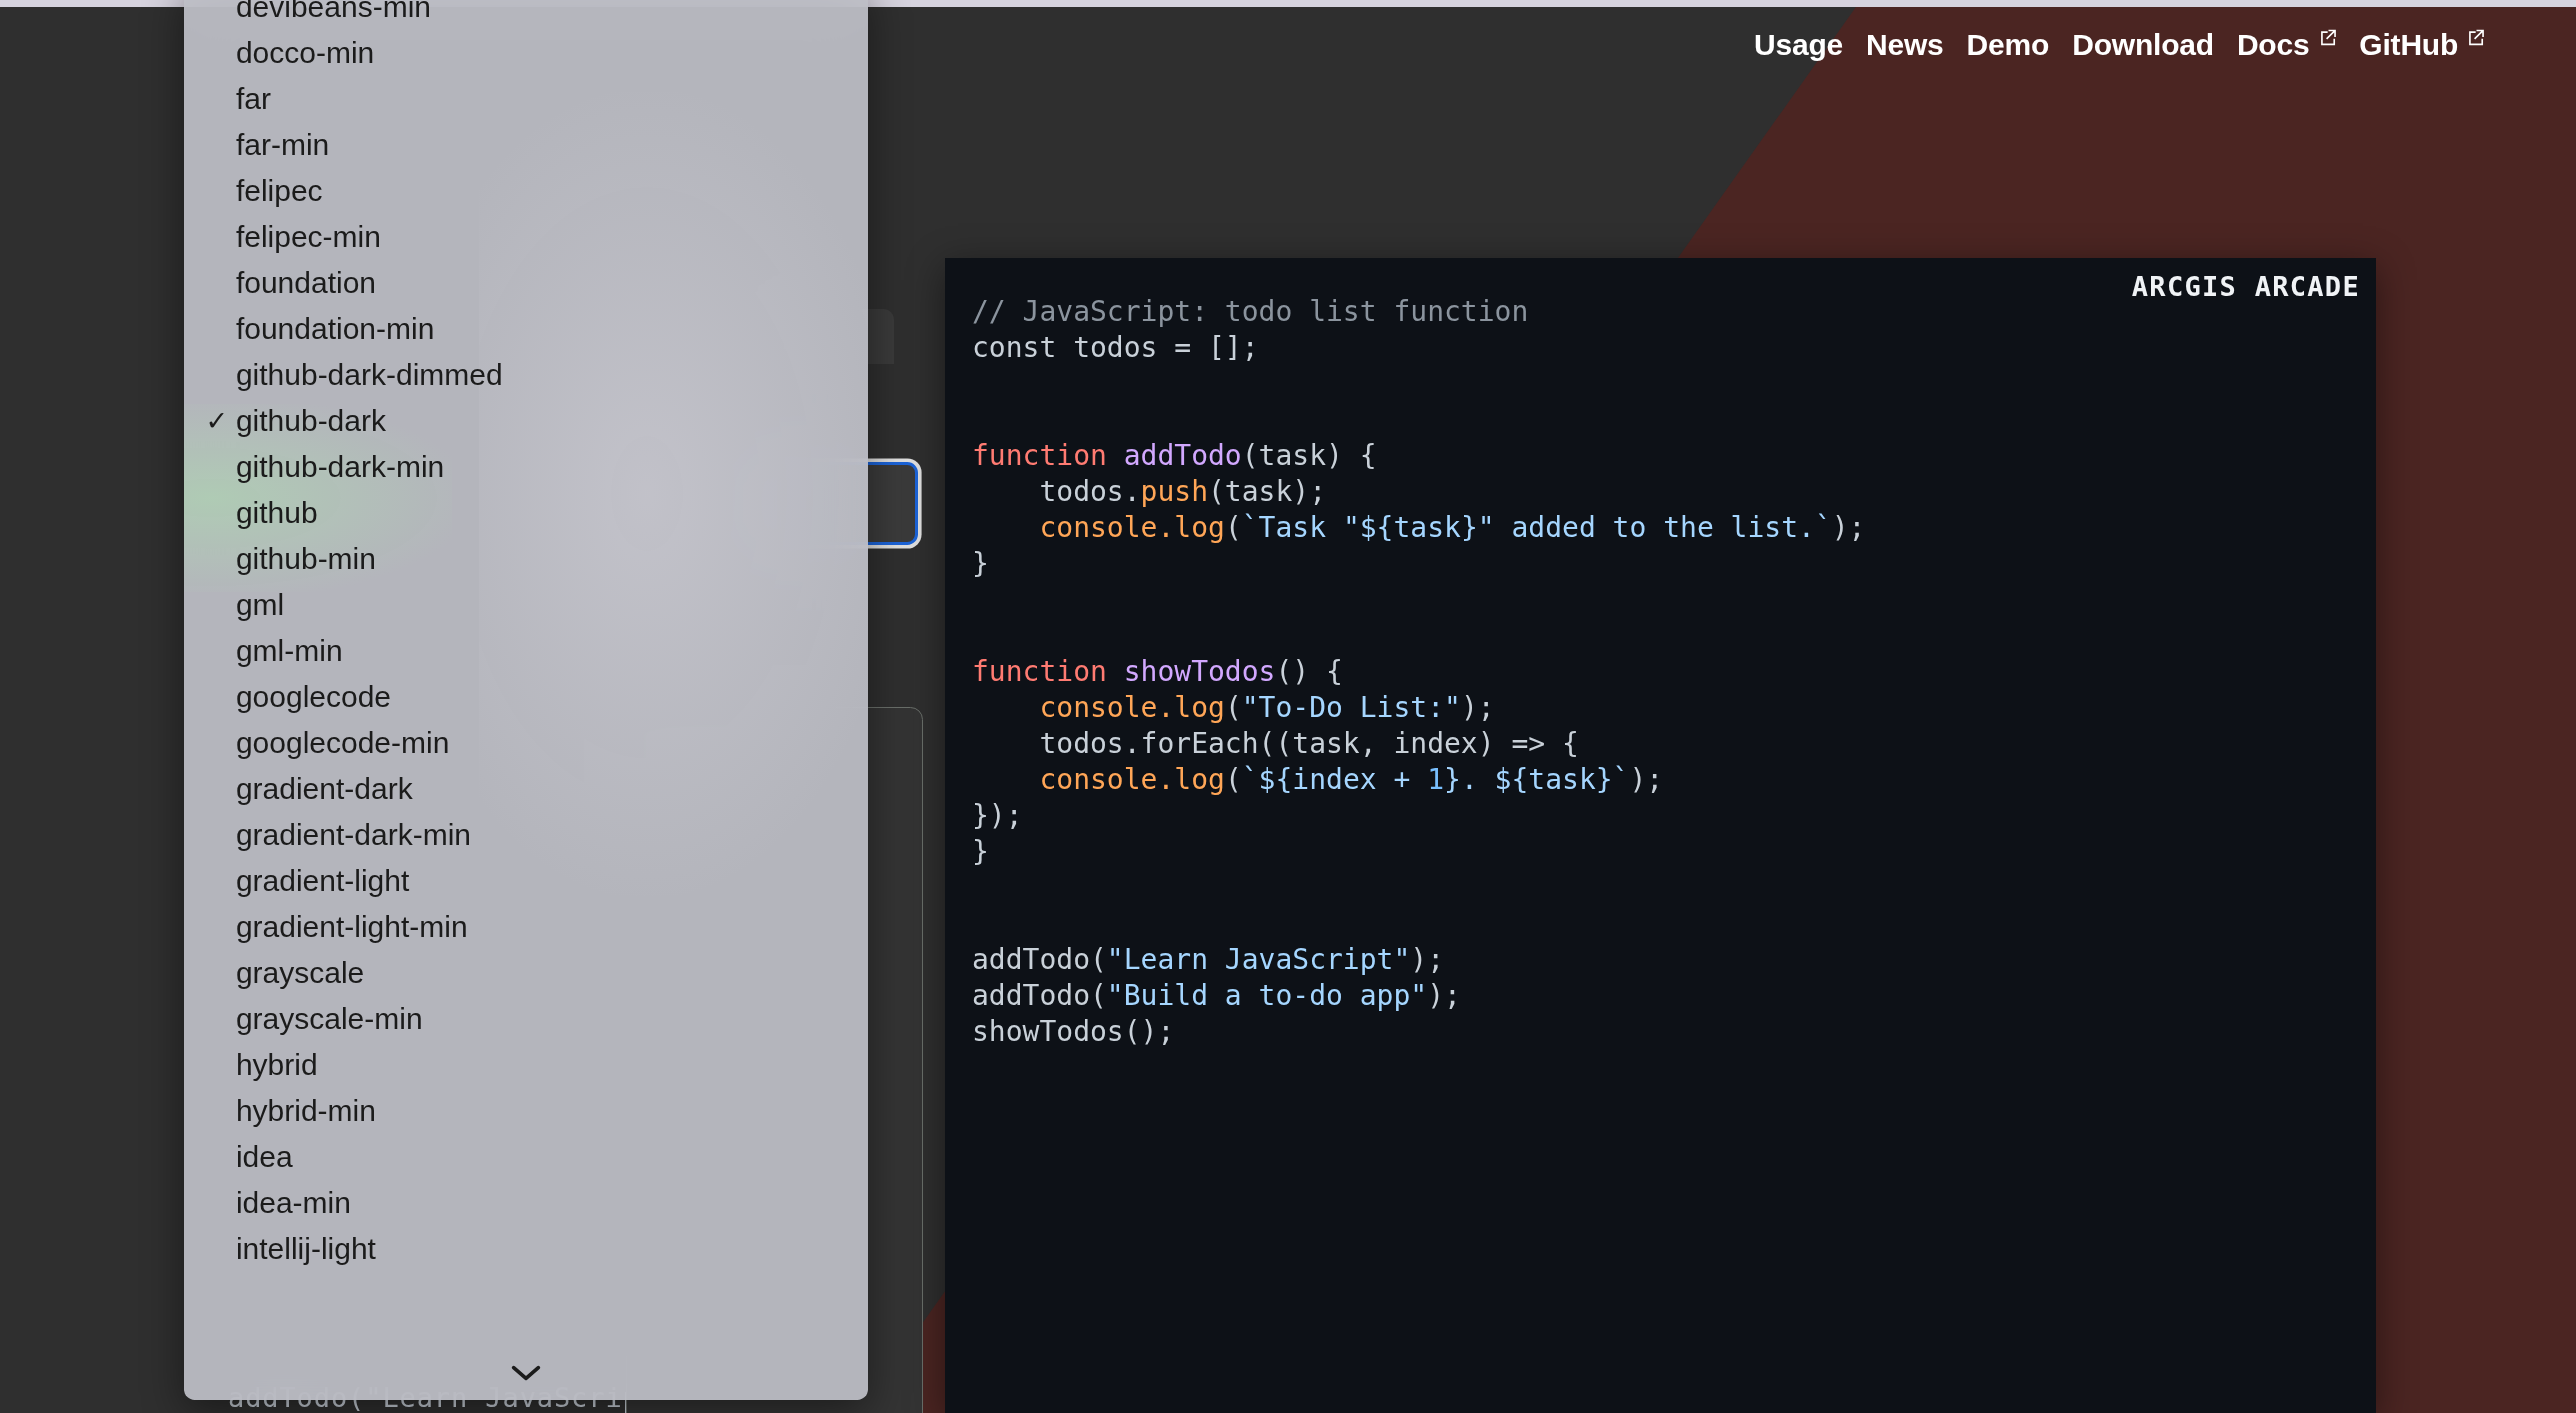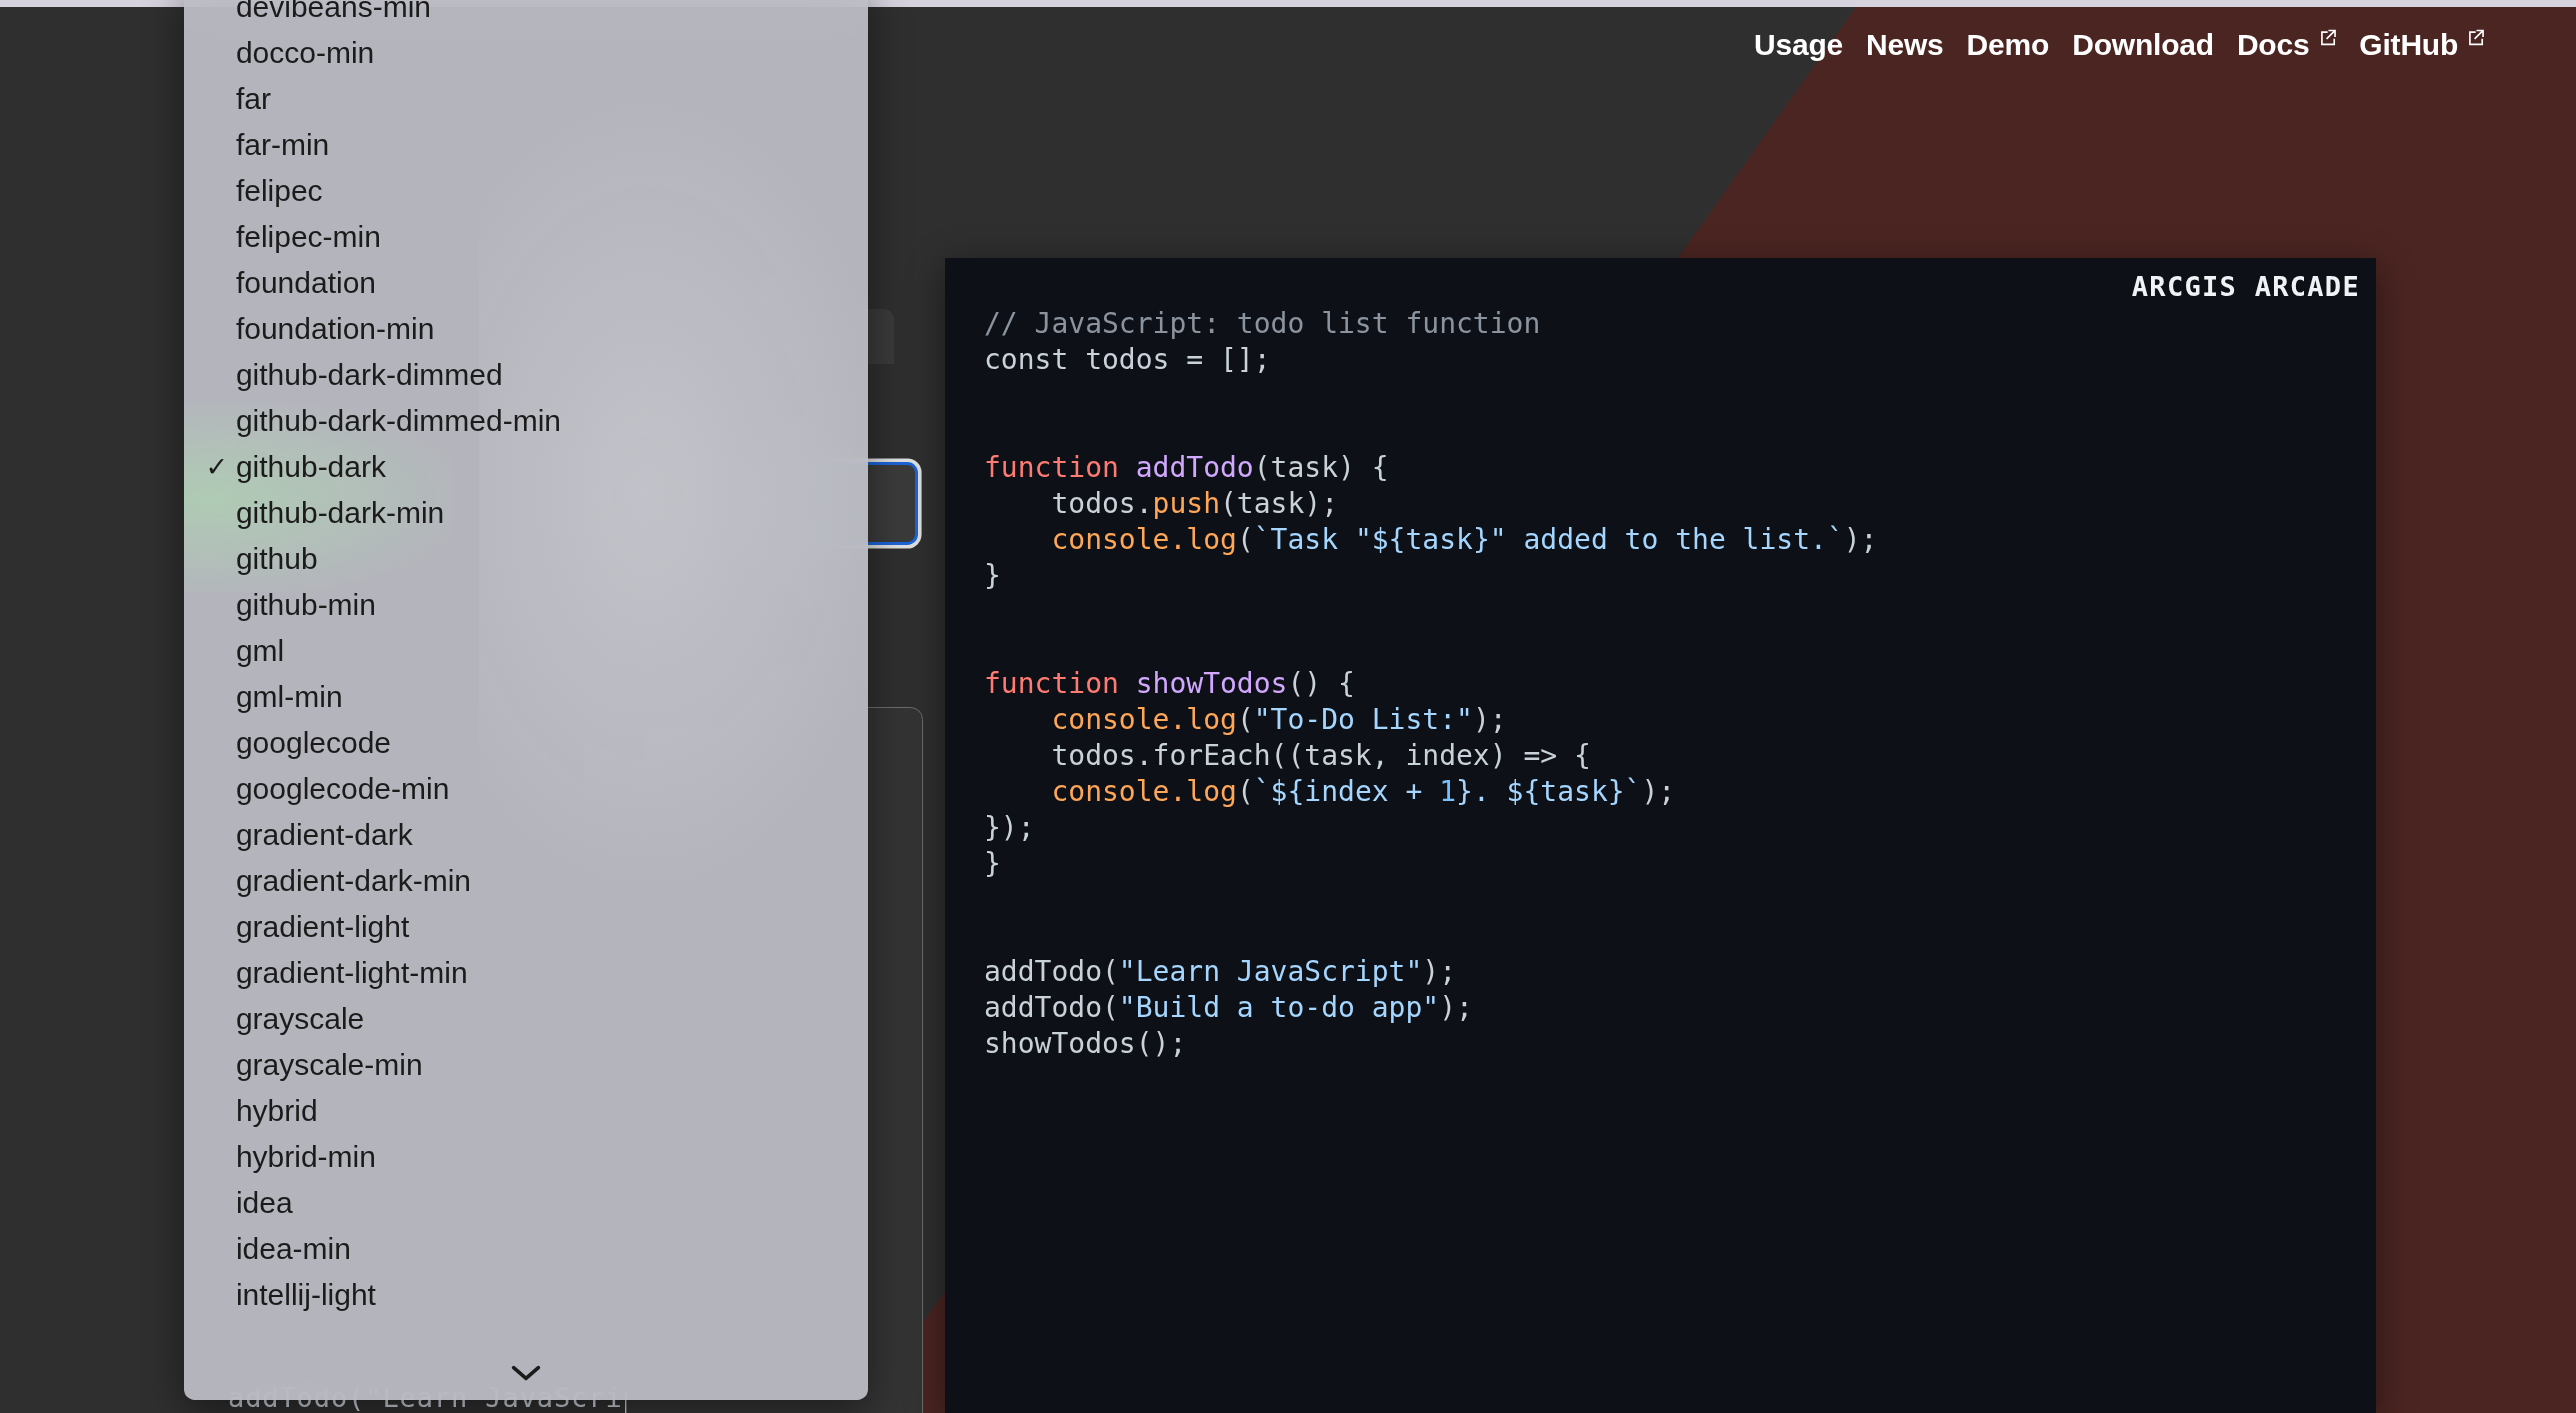--- a/index.html
+++ b/index.html
@@ -138,21 +138,21 @@
     background: #0d1117;
     color: #f0f3f6;
     font-family: "DejaVu Sans Mono", monospace;
     font-size: 27px;
     font-weight: bold;
     letter-spacing: 1.3px;
     padding: 12.5px 16px 9px 19.7px;
     z-index: 3;
   }
   pre.code {
-    margin: 12px;
+    margin: 0;
     padding: 36px 0 0 27px;
     font-family: "DejaVu Sans Mono", monospace;
     font-size: 28px;
     line-height: 36px;
     color: #c9d1d9;
     white-space: pre;
     letter-spacing: 0px;
   }
   .c-comment  { color: #8b949e; }
   .c-keyword  { color: #ff7b72; }
@@ -347,24 +347,20 @@
         </div>
         <div class="dd-item">
           <span class="dd-check"></span>
           <span class="dd-label">foundation-min</span>
         </div>
         <div class="dd-item">
           <span class="dd-check"></span>
           <span class="dd-label">github-dark-dimmed</span>
         </div>
         <div class="dd-item">
-          <span class="dd-check"></span>
-          <span class="dd-label">github-dark-dimmed-min</span>
-        </div>
-        <div class="dd-item">
           <span class="dd-check">✓</span>
           <span class="dd-label">github-dark</span>
         </div>
         <div class="dd-item">
           <span class="dd-check"></span>
           <span class="dd-label">github-dark-min</span>
         </div>
         <div class="dd-item">
           <span class="dd-check"></span>
           <span class="dd-label">github</span>

